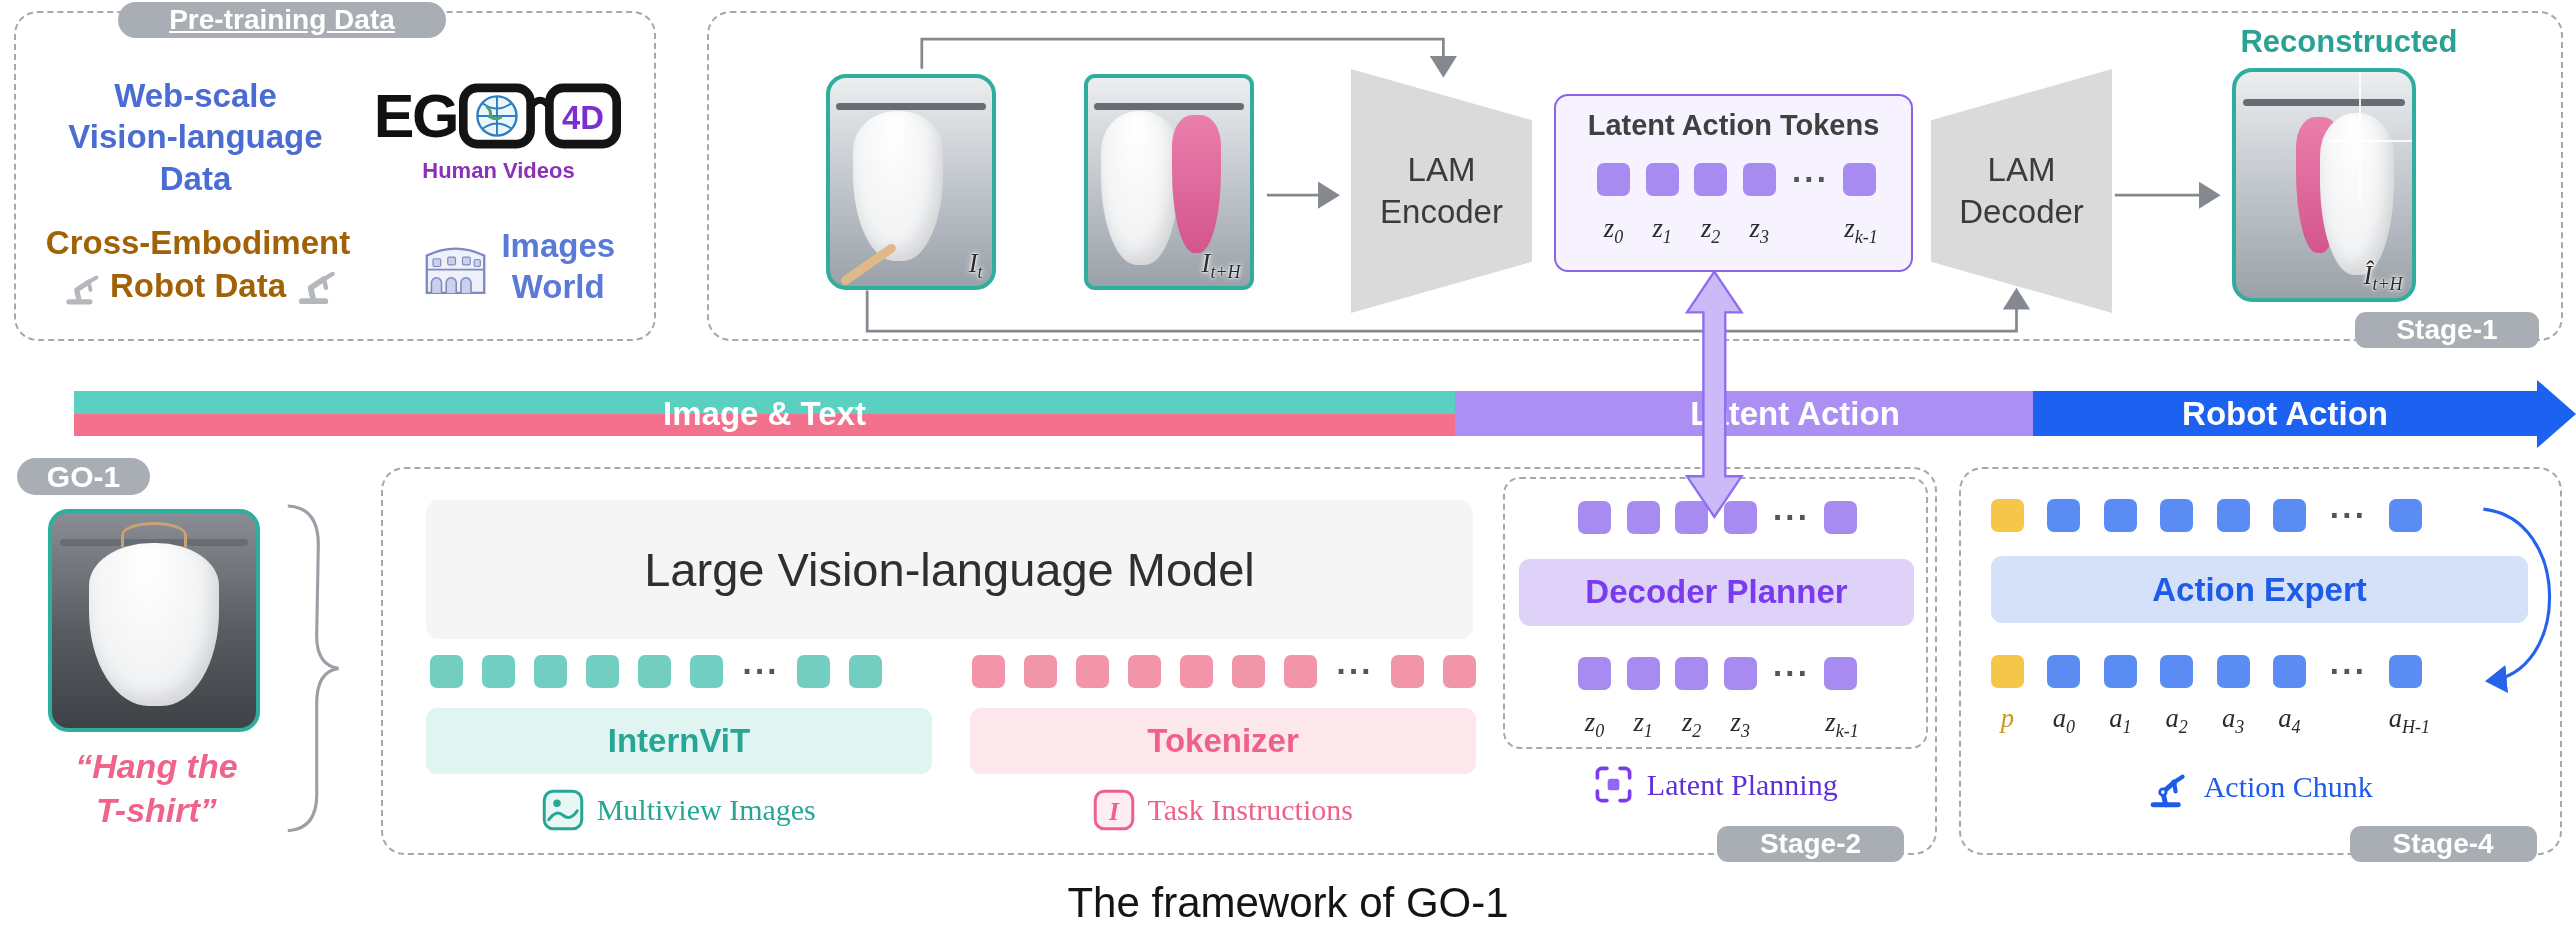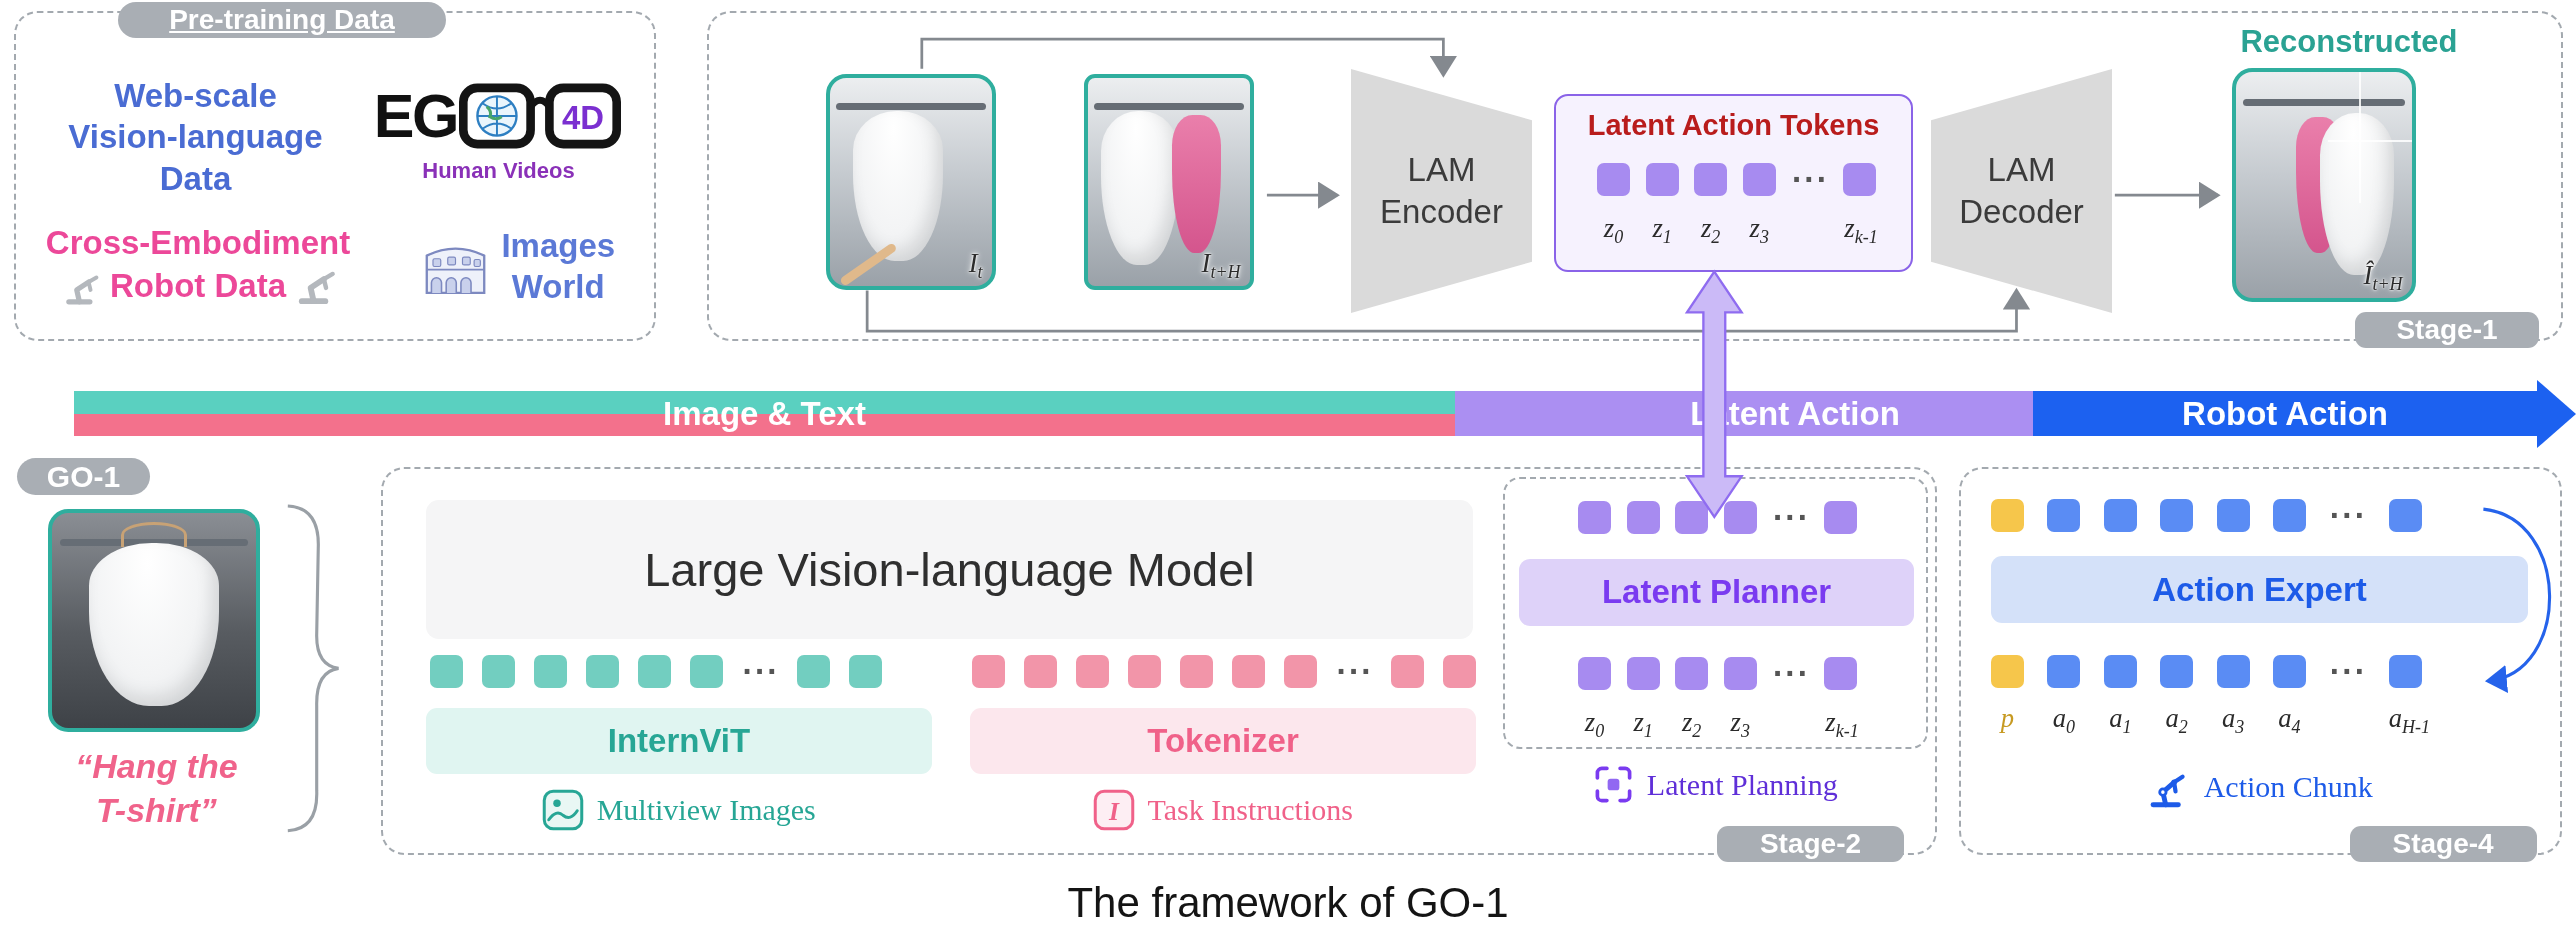--- a/index.html
+++ b/index.html
@@ -64,21 +64,21 @@
           <path d="M94 34 Q106 18 118 34" fill="none" stroke="#141414" stroke-width="9"></path>
           <circle cx="51" cy="46" r="25" fill="#eaf5fc" stroke="#2e7fc2" stroke-width="3"></circle>
           <path d="M51 21 v50 M26 46 h50 M33 30 q18 13 36 0 M33 62 q18 -13 36 0" stroke="#2e7fc2" stroke-width="2.5" fill="none"></path>
           <path d="M38 34 q7 6 4 13 q8 5 15 0" stroke="#47a568" stroke-width="4" fill="none"></path>
           <text x="161" y="63" text-anchor="middle" font-family="Liberation Sans, sans-serif" font-size="42" font-weight="bold" fill="#7b2fd0">4D</text>
         </svg>
       </div>
       <div style="font-size:22px;font-weight:700;color:#8a31b8;margin-top:6.2px;">Human Videos</div>
     </div>
 
-    <div class="abs preline boxtitle" style="left:14px;top:209px;width:336px;font-size:33px;line-height:1.3;color:#ec4899;font-weight:600;">Cross-Embodiment
+    <div class="abs preline boxtitle" style="left:14px;top:209px;width:336px;font-size:33px;line-height:1.3;color:#a16207;font-weight:600;">Cross-Embodiment
 Robot Data</div>
     <svg class="abs" style="left:45px;top:252px;" width="42" height="42" viewBox="0 0 64 64">
       <path d="M12 56 h32" stroke="#b4b8bd" stroke-width="8" stroke-linecap="round"></path>
       <path d="M28 56 L24 38 L42 26" stroke="#b4b8bd" stroke-width="8" fill="none" stroke-linecap="round" stroke-linejoin="round"></path>
       <path d="M42 26 l12 -7 M42 26 l3 12" stroke="#b4b8bd" stroke-width="6" stroke-linecap="round"></path>
     </svg>
     <svg class="abs" style="left:277px;top:247px;" width="47" height="47" viewBox="0 0 64 64">
       <path d="M12 56 h32" stroke="#b4b8bd" stroke-width="8" stroke-linecap="round"></path>
       <path d="M28 56 L24 38 L42 26" stroke="#b4b8bd" stroke-width="8" fill="none" stroke-linecap="round" stroke-linejoin="round"></path>
       <path d="M42 26 l12 -7 M42 26 l3 12" stroke="#b4b8bd" stroke-width="6" stroke-linecap="round"></path>
@@ -117,21 +117,21 @@
       <div class="rod"></div>
       <div class="cloth" style="left:8%;top:16%;width:48%;height:74%;"></div>
       <div class="garment-pink" style="left:52%;top:18%;width:30%;height:66%;"></div>
       <span class="mlabel photolabel"><span>I</span><sub>t+H</sub></span>
     </div>
 
     <div class="trap" style="left:642px;top:56px;width:181px;height:244px;clip-path:polygon(0 0,100% 21%,100% 79%,0 100%);">LAM
 Encoder</div>
 
     <div class="abs" style="left:845px;top:81px;width:359px;height:178px;background:#f6f2fe;border:2.3px solid #8a63e8;border-radius:14px;">
-      <div class="boxtitle" style="margin-top:12.5px;font-size:29px;color:#b91c1c;">Latent Action Tokens</div>
+      <div class="boxtitle" style="margin-top:12.5px;font-size:29px;color:#404040;">Latent Action Tokens</div>
       <div class="tokrow g20" style="left:41px;top:67px;">
         <span class="sq v"></span>
         <span class="sq v"></span>
         <span class="sq v"></span>
         <span class="sq v"></span>
         <span class="dots">···</span>
         <span class="sq v"></span>
       </div>
       <div class="lblrow g20" style="left:41px;top:119px;">
         <span class="mlabel lc"><span>z</span><sub>0</sub></span>
@@ -233,21 +233,21 @@
 
     <div class="dashbox" style="left:1120px;top:7.8px;width:425px;height:272px;border-radius:17px;">
       <div class="tokrow g20" style="left:73px;top:22px;">
         <span class="sq v"></span>
         <span class="sq v"></span>
         <span class="sq v"></span>
         <span class="sq v"></span>
         <span class="dots">···</span>
         <span class="sq v"></span>
       </div>
-      <div class="abs" style="left:14px;top:80px;width:395px;height:67px;background:#ded2f9;border-radius:11px;display:flex;align-items:center;justify-content:center;font-size:33px;font-weight:700;color:#7a3bf0;">Latent Planner</div>
+      <div class="abs" style="left:14px;top:80px;width:395px;height:67px;background:#ded2f9;border-radius:11px;display:flex;align-items:center;justify-content:center;font-size:33px;font-weight:700;color:#7a3bf0;">Decoder Planner</div>
       <div class="tokrow g20" style="left:73px;top:178px;">
         <span class="sq v"></span>
         <span class="sq v"></span>
         <span class="sq v"></span>
         <span class="sq v"></span>
         <span class="dots">···</span>
         <span class="sq v"></span>
       </div>
       <div class="lblrow g20" style="left:73px;top:230px;">
         <span class="mlabel lc"><span>z</span><sub>0</sub></span>

